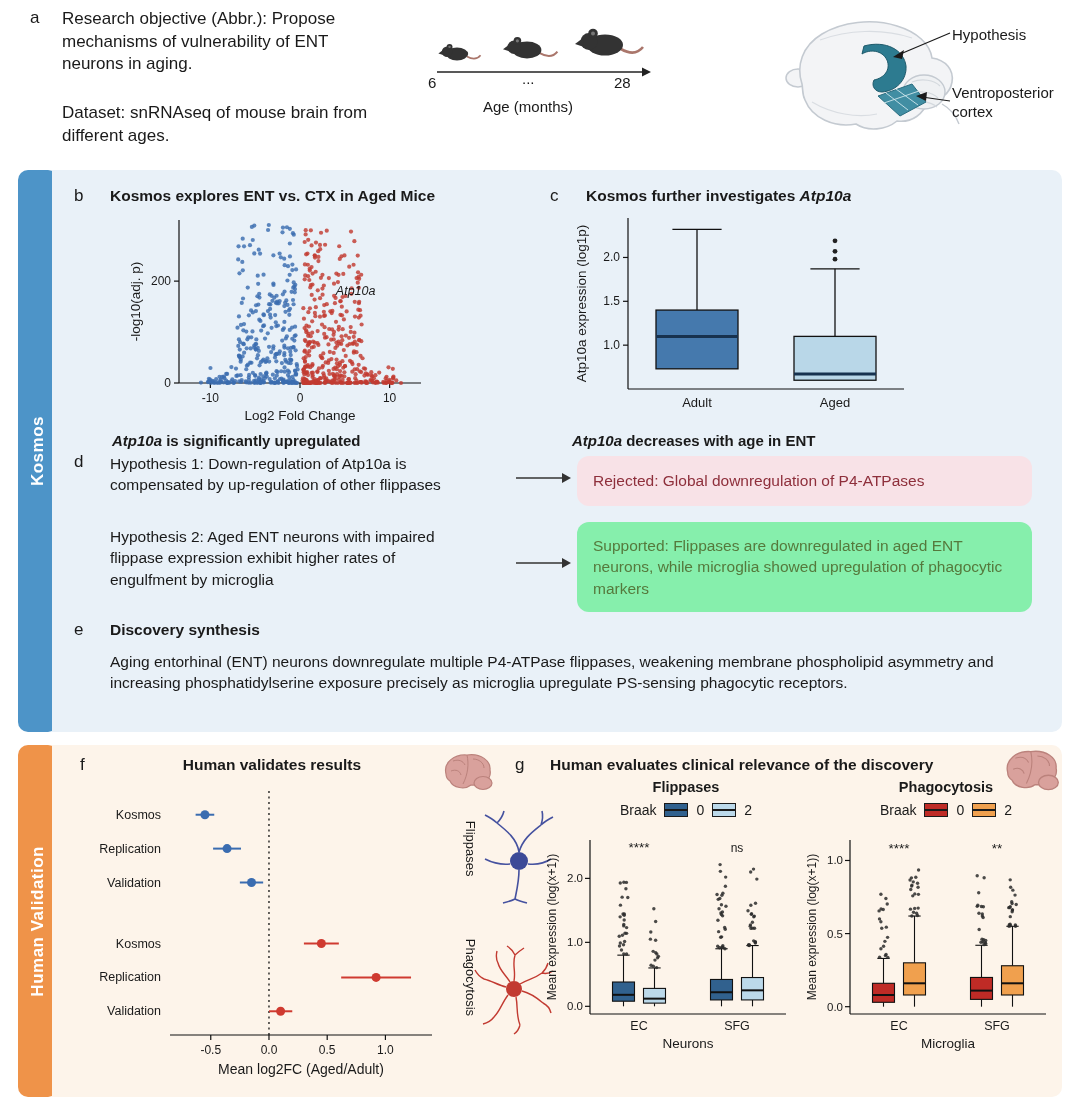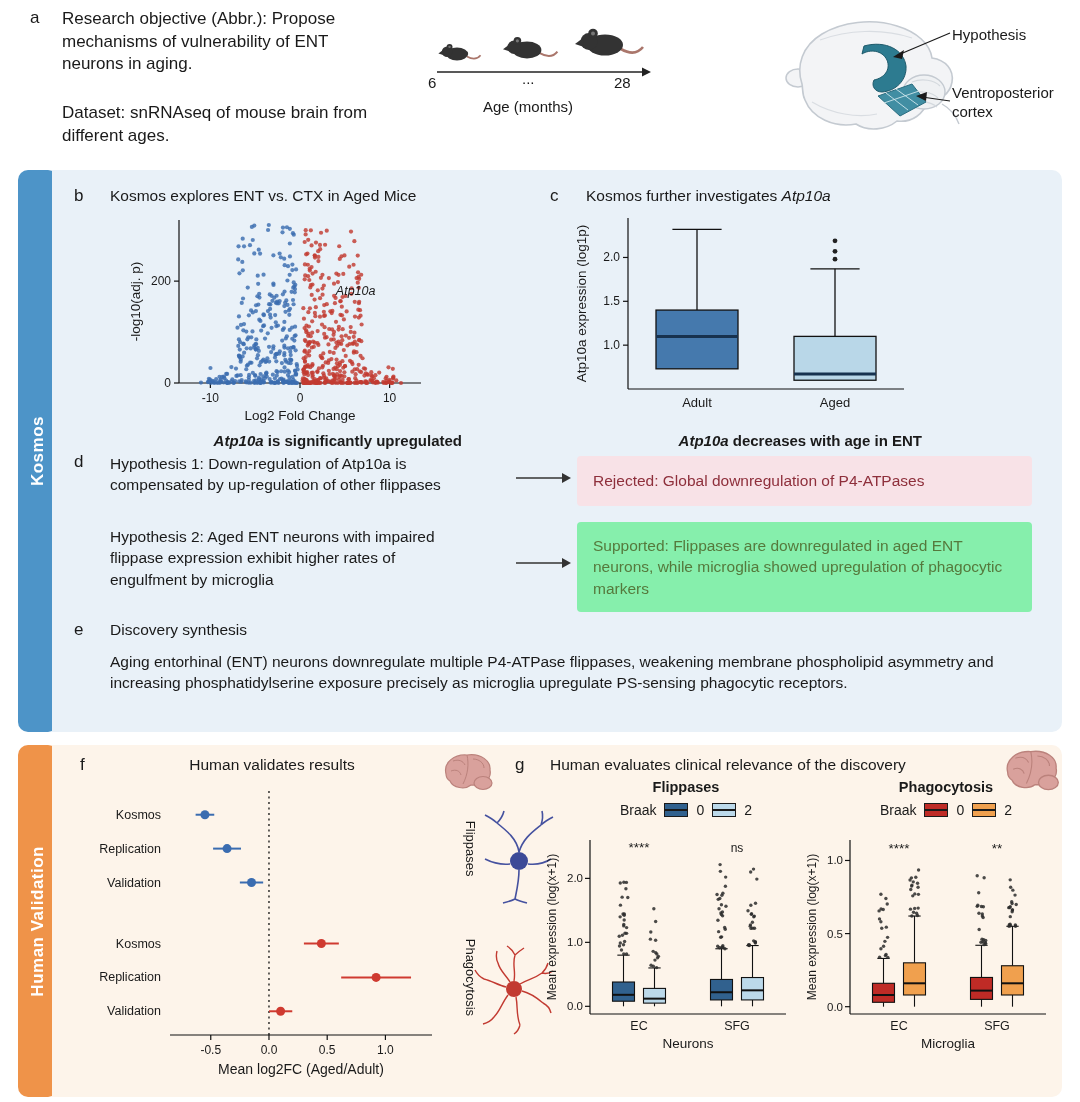--- a/index.html
+++ b/index.html
@@ -3,29 +3,29 @@
 <meta charset="utf-8">
 <style>
   *{margin:0;padding:0;box-sizing:border-box}
   html,body{background:#fff}
   body{width:1080px;height:1102px;position:relative;font-family:"Liberation Sans",sans-serif;color:#1a1a1a;overflow:hidden}
   .abs{position:absolute}
   .b{font-weight:400}
   .i{font-style:italic}
   .panel-letter{font-size:17px;color:#1a1a1a}
   .txt17{font-size:17px;line-height:1.33}
-  .title{font-size:15.5px;font-weight:400;white-space:nowrap}
+  .title{font-size:15.5px;font-weight:700;white-space:nowrap}
   .body15{font-size:15.5px;line-height:1.38}
-  .caption{font-size:15px;font-weight:700;text-align:right}
+  .caption{font-size:15px;font-weight:700;text-align:left}
   .small-label{font-size:15px;line-height:1.25}
   .section{position:absolute;left:18px;width:1044px;display:flex}
   .side{flex:0 0 40px;width:40px;border-radius:10px;display:flex;align-items:center;justify-content:center}
   .side span{writing-mode:vertical-rl;transform:rotate(180deg);color:#fff;font-weight:700;font-size:17px;letter-spacing:.5px;white-space:nowrap}
   .content{flex:1;border-radius:0 10px 10px 0;position:relative;margin-left:-6px;z-index:-0}
-  .result-box{border-radius:4px;padding:13px 16px;font-size:15.5px;line-height:1.38;display:flex;align-items:center}
+  .result-box{border-radius:12px;padding:13px 16px;font-size:15.5px;line-height:1.38;display:flex;align-items:center}
   .rejected{background:#f8e2e7;color:#8e2f3b}
   .supported{background:#86efac;color:#55793c}
   .legend{display:flex;align-items:center;gap:8px;font-size:14px}
   .key{width:24px;height:14px;border:1.4px solid #1a1a1a;position:relative;display:inline-block}
   .key::after{content:"";position:absolute;left:0;right:0;top:50%;margin-top:-1px;border-top:2px solid #1a1a1a}
   .subplot{position:absolute;display:flex;flex-direction:column;align-items:center}
   .sp-head{width:100%;display:flex;flex-direction:column;align-items:center;padding-left:34px}
   .sp-title{font-size:14.5px;font-weight:700;margin-bottom:7px;white-space:nowrap}
   svg{display:block}
 </style>

